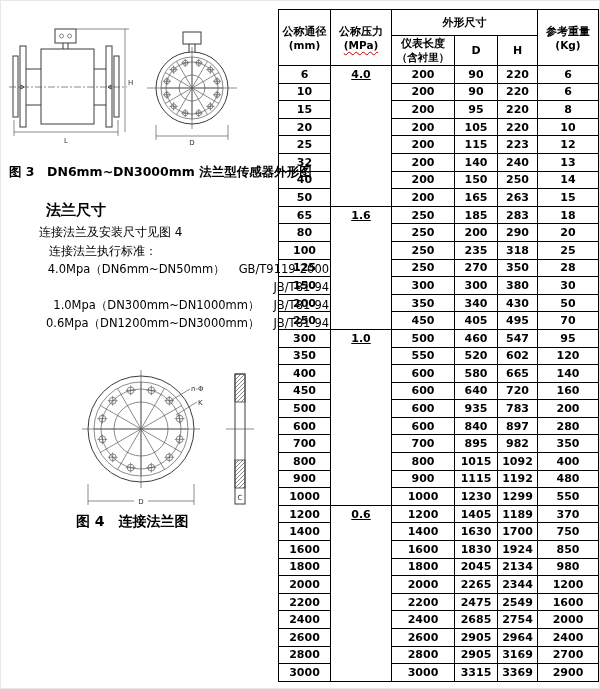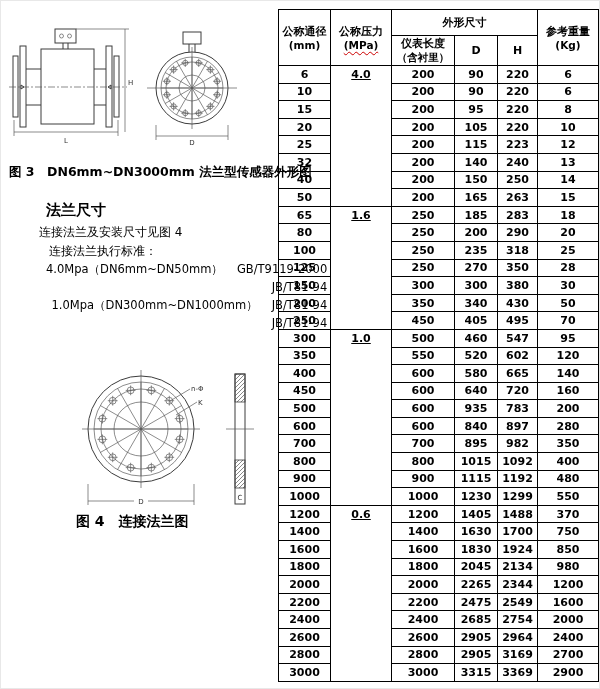--- a/index.html
+++ b/index.html
@@ -159,20 +159,21 @@
       <span>GB/T9119-2000</span>
     </div>
     <div class="standard-line">
       <span>JB/T81-94</span>
     </div>
     <div class="standard-line">
       <span>1.0Mpa（DN300mm~DN1000mm）</span>
       <span>JB/T81-94</span>
     </div>
     <div class="standard-line">
+      <span>0.6Mpa（DN1200mm~DN3000mm）</span>
       <span>JB/T81-94</span>
     </div>
   </div>
 
   <svg id="fig4-svg" class="abs" width="205" height="152" viewBox="58 358 205 152" xmlns="http://www.w3.org/2000/svg">
     <g>
       <circle class="dwg" cx="143" cy="428" r="53"></circle>
       <circle class="dwg-thin" cx="143" cy="428" r="47"></circle>
       <circle class="dwg-thin" cx="143" cy="428" r="40"></circle>
       <circle class="dwg-thin" cx="143" cy="428" r="27"></circle>
@@ -469,21 +470,21 @@
           <td>1000</td>
           <td>1230</td>
           <td>1299</td>
           <td>550</td>
         </tr>
         <tr>
           <td>1200</td>
           <td rowspan="10" class="pressure-cell">0.6</td>
           <td>1200</td>
           <td>1405</td>
-          <td>1488</td>
+          <td>1189</td>
           <td>370</td>
         </tr>
         <tr>
           <td>1400</td>
           <td>1400</td>
           <td>1630</td>
           <td>1700</td>
           <td>750</td>
         </tr>
         <tr>

